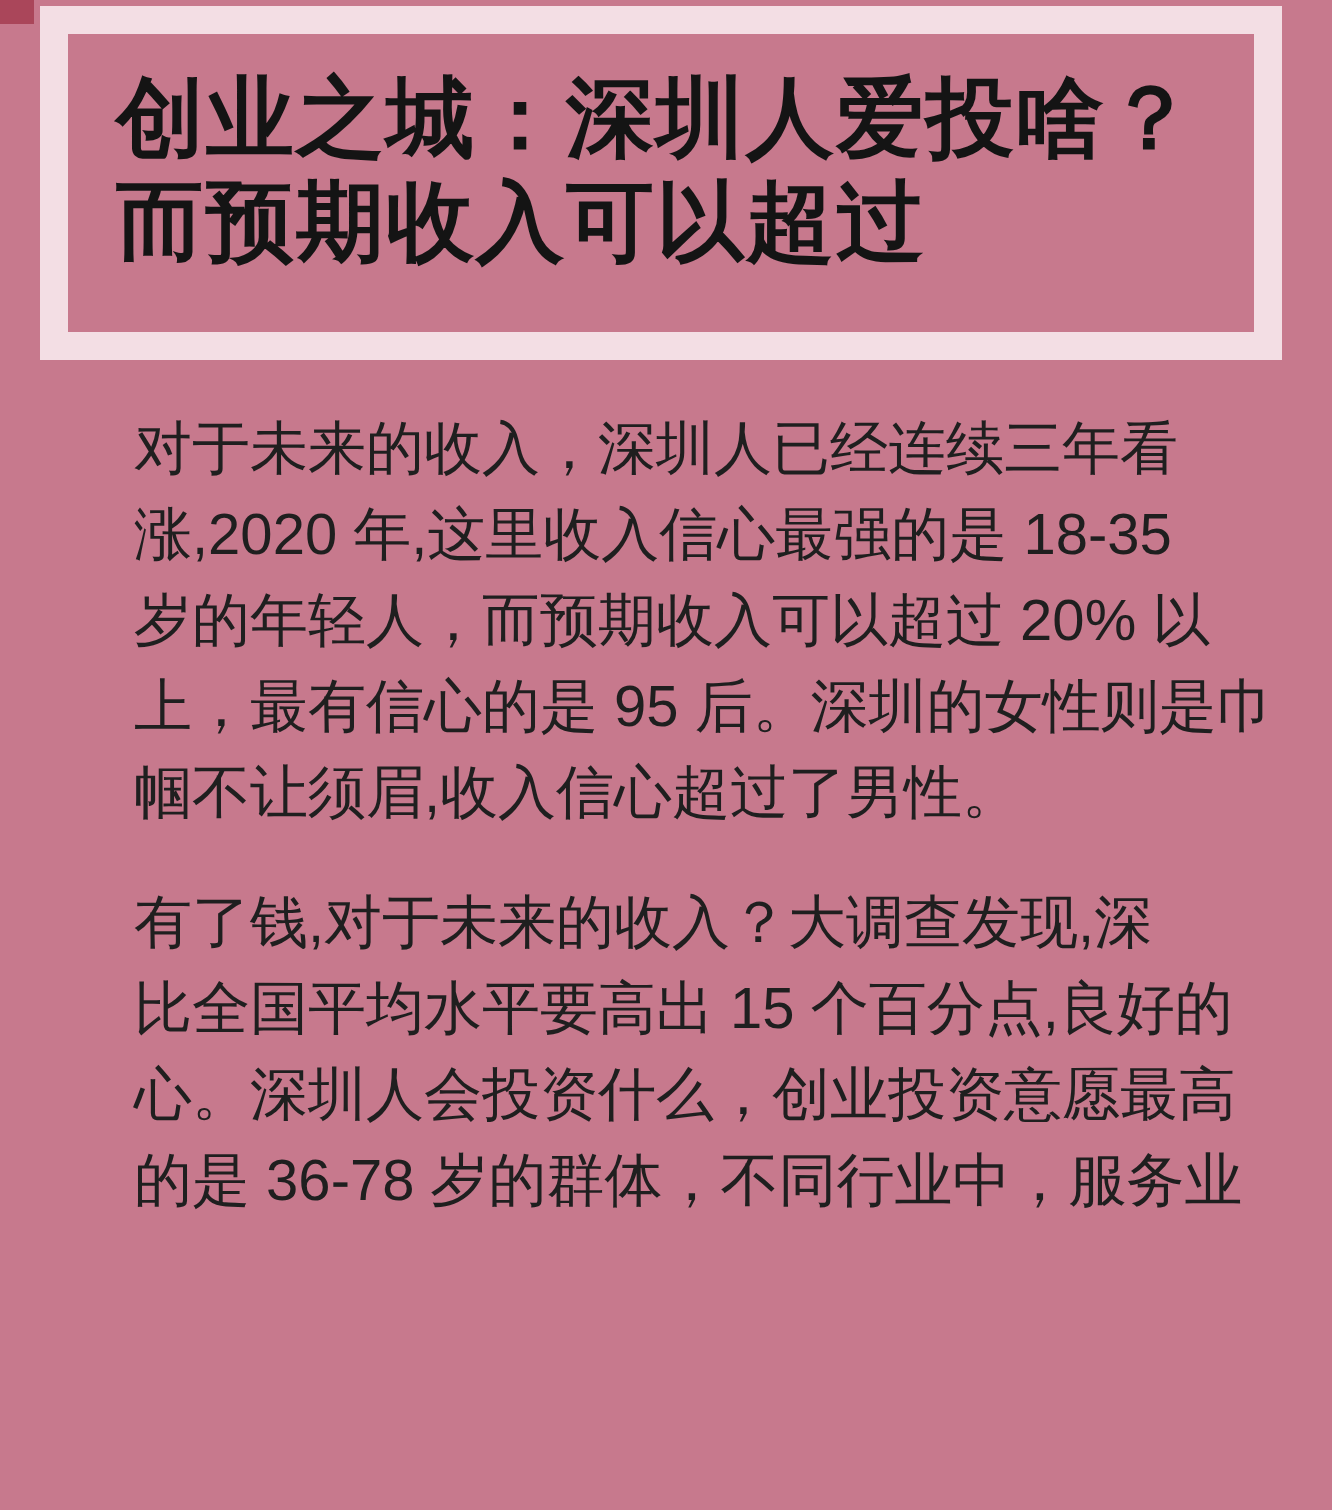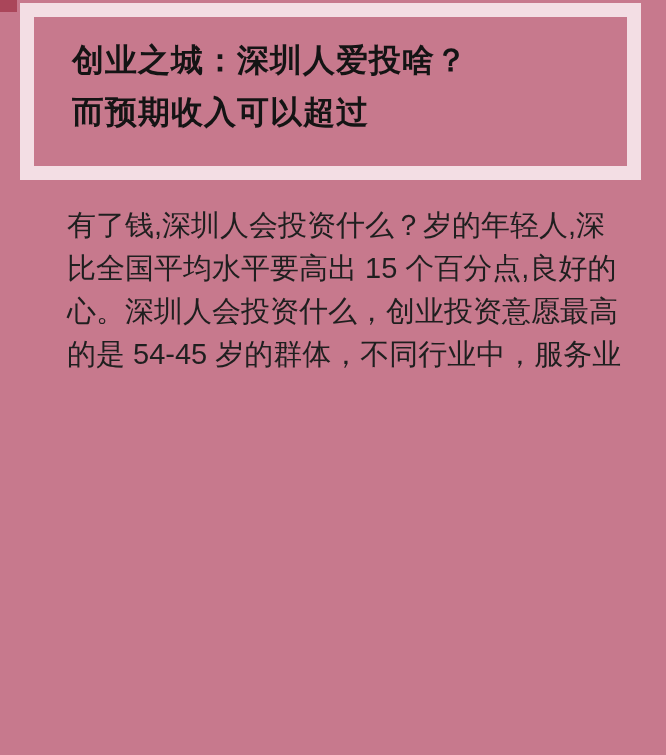--- a/index.html
+++ b/index.html
@@ -35,22 +35,22 @@
     left: 20px;
     top: 3px;
     width: 621px;
     height: 177px;
     border: 14px solid var(--frame);
     box-sizing: border-box;
     background: var(--bg);
   }
   .title-text {
     margin: 0;
-    padding: 17px 0 0 38px;
-    font-size: 32px;
+    padding: 17px 0 0 24px;
+    font-size: 44px;
     font-weight: 700;
     line-height: 52px;
     letter-spacing: 1px;
     color: var(--title-text);
   }
   .title-text .line {
     display: block;
     white-space: nowrap;
   }
   .body-text {
@@ -80,23 +80,30 @@
 
   <div class="title-box">
     <h1 class="title-text">
       <span class="line">创业之城：深圳人爱投啥？</span>
       <span class="line">而预期收入可以超过</span>
     </h1>
   </div>
 
   <div class="body-text">
 
+    <div class="para">
+      <div class="line">对于未来的收入，深圳人已经连续三年看</div>
+      <div class="line">涨,2020 年,这里收入信心最强的是 18-35</div>
+      <div class="line">岁的年轻人，而预期收入可以超过 20% 以</div>
+      <div class="line">上，最有信心的是 95 后。深圳的女性则是巾</div>
+      <div class="line">帼不让须眉,收入信心超过了男性。</div>
+    </div>
 
     <div class="para">
-      <div class="line">有了钱,深圳人会投资什么？岁的年轻人,深</div>
+      <div class="line">有了钱,对于未来的收入？大调查发现,深</div>
       <div class="line">比全国平均水平要高出 15 个百分点,良好的</div>
       <div class="line">心。深圳人会投资什么，创业投资意愿最高</div>
-      <div class="line">的是 54-45 岁的群体，不同行业中，服务业</div>
+      <div class="line">的是 36-78 岁的群体，不同行业中，服务业</div>
     </div>
 
   </div>
 
 </div>
 
 </body></html>

